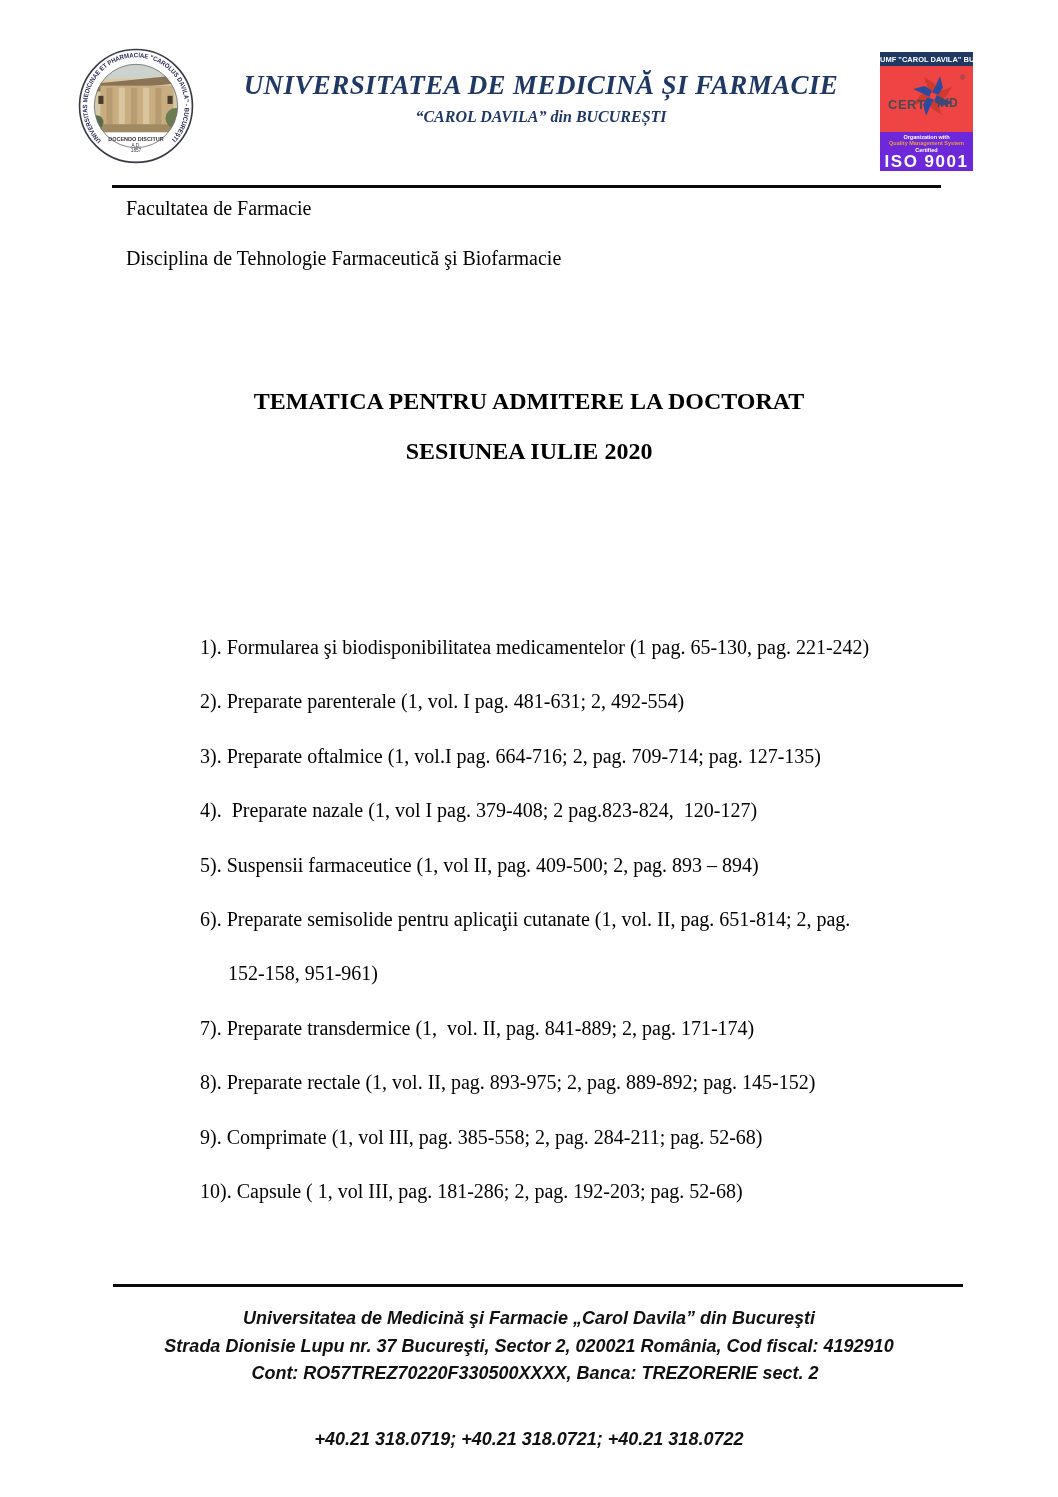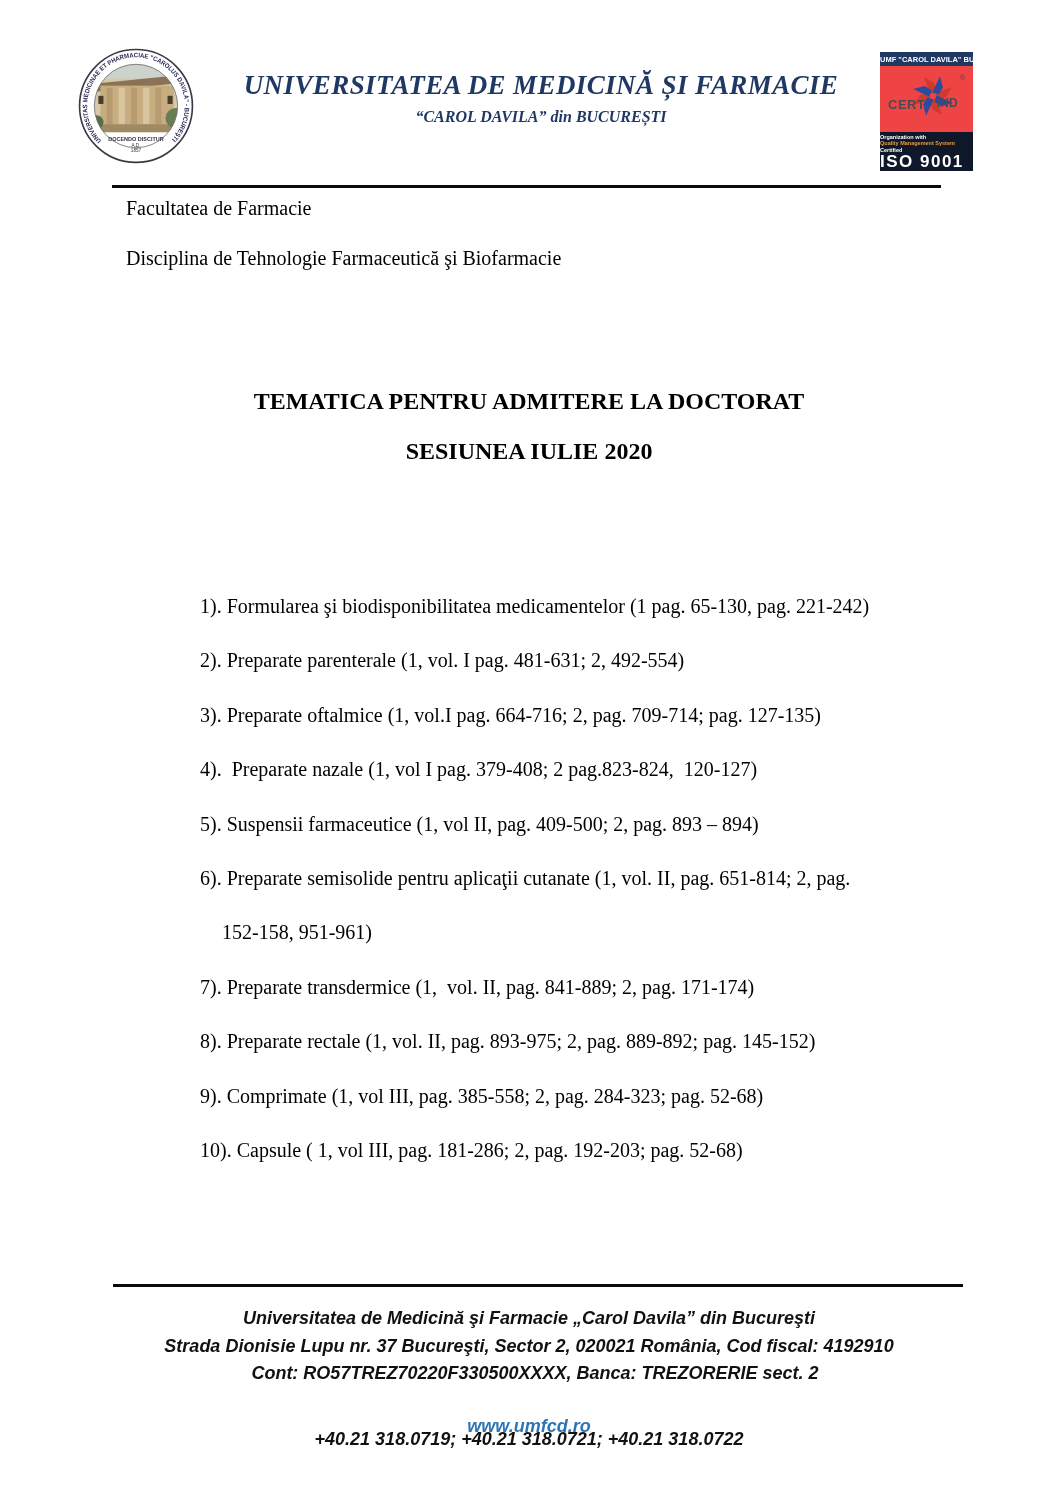--- a/index.html
+++ b/index.html
@@ -21,33 +21,33 @@
   .badge {
     position:absolute; left:880px; top:52px; width:93px; height:119px;
     display:flex; flex-direction:column; font-family:"Liberation Sans", sans-serif;
     box-shadow:0 0 0 1px #aab4c4 inset;
   }
   .badge-top {
     background:#1f3864; color:#ffffff; font-size:7.5px; font-weight:bold;
     text-align:center; line-height:15px; height:15px; white-space:nowrap; overflow:hidden;
   }
   .badge-mid { background:#ef4444; height:66px; position:relative; }
-  .badge-bot { background:#0f172a; flex:1; padding-top:2px; }
+  .badge-bot { background:#6d28d9; flex:1; text-align:center; padding-top:2px; }
   .badge-bot .b-small { font-size:5.5px; line-height:6.5px; color:#ffffff; font-weight:bold; }
   .badge-bot .b-orange { color:#e89b3c; }
   .badge-iso { color:#ffffff; font-size:17px; font-weight:bold; letter-spacing:1.5px; line-height:18px; }
   
   .faculty  { position:absolute; left:126px; top:197px; font-size:20px; }
   .discipline { position:absolute; left:126px; top:247px; font-size:20px; }
   
   .doc-title1 { position:absolute; left:0; top:388px; width:1058px; text-align:center; font-size:24px; font-weight:bold; }
   .doc-title2 { position:absolute; left:0; top:438px; width:1058px; text-align:center; font-size:24px; font-weight:bold; }
   
-  .topic-line { position:absolute; left:200px; font-size:20px; white-space:pre-wrap; }
-  .topic-cont { left:222px; }
+  .topic-line { position:absolute; left:200px; font-size:20px; white-space:pre-wrap;margin-top:41px; }
+  .topic-cont { left:228px; }
   
   .rule-bottom { position:absolute; left:113px; top:1284px; width:850px; height:3px; background:#0a0a0a; }
   .footer-line {
     position:absolute; left:0; width:1058px; text-align:center;
     font-family:"Liberation Sans", sans-serif; font-weight:bold; font-style:italic;
     font-size:18px; color:#111111;
   }
   .f1 { top:1308px; } .f2 { top:1336px; } .f3 { top:1363px;margin-left:6px; } .f4 { top:1390px;margin-top:39px; }
   .f-link { top:1416px; }
   .f-link a { color:#2e75b6; text-decoration:none; }
@@ -139,25 +139,22 @@
 
   <div class="topic-line" style="top:595px">1). Formularea şi biodisponibilitatea medicamentelor (1 pag. 65-130, pag. 221-242)</div>
   <div class="topic-line" style="top:649px">2). Preparate parenterale (1, vol. I pag. 481-631; 2, 492-554)</div>
   <div class="topic-line" style="top:704px">3). Preparate oftalmice (1, vol.I pag. 664-716; 2, pag. 709-714; pag. 127-135)</div>
   <div class="topic-line" style="top:758px">4).  Preparate nazale (1, vol I pag. 379-408; 2 pag.823-824,  120-127)</div>
   <div class="topic-line" style="top:813px">5). Suspensii farmaceutice (1, vol II, pag. 409-500; 2, pag. 893 – 894)</div>
   <div class="topic-line" style="top:867px">6). Preparate semisolide pentru aplicaţii cutanate (1, vol. II, pag. 651-814; 2, pag.</div>
   <div class="topic-line topic-cont" style="top:921px">152-158, 951-961)</div>
   <div class="topic-line" style="top:976px">7). Preparate transdermice (1,  vol. II, pag. 841-889; 2, pag. 171-174)</div>
   <div class="topic-line" style="top:1030px">8). Preparate rectale (1, vol. II, pag. 893-975; 2, pag. 889-892; pag. 145-152)</div>
-  <div class="topic-line" style="top:1085px">9). Comprimate (1, vol III, pag. 385-558; 2, pag. 284-323; pag. 52-68)</div>
+  <div class="topic-line" style="top:1085px">9). Comprimate (1, vol III, pag. 385-558; 2, pag. 284-211; pag. 52-68)</div>
   <div class="topic-line" style="top:1139px">10). Capsule ( 1, vol III, pag. 181-286; 2, pag. 192-203; pag. 52-68)</div>
 
   <div class="rule-bottom"></div>
   <div class="footer-line f1">Universitatea de Medicină şi Farmacie „Carol Davila” din Bucureşti</div>
   <div class="footer-line f2">Strada Dionisie Lupu nr. 37 Bucureşti, Sector 2, 020021 România, Cod fiscal: 4192910</div>
   <div class="footer-line f3">Cont: RO57TREZ70220F330500XXXX, Banca: TREZORERIE sect. 2</div>
   <div class="footer-line f4">+40.21 318.0719; +40.21 318.0721; +40.21 318.0722</div>
-  <div class="footer-line f-link">
-    <a href="#">www.umfcd.ro</a>
-  </div>
 
 </div>
 
 </body></html>

